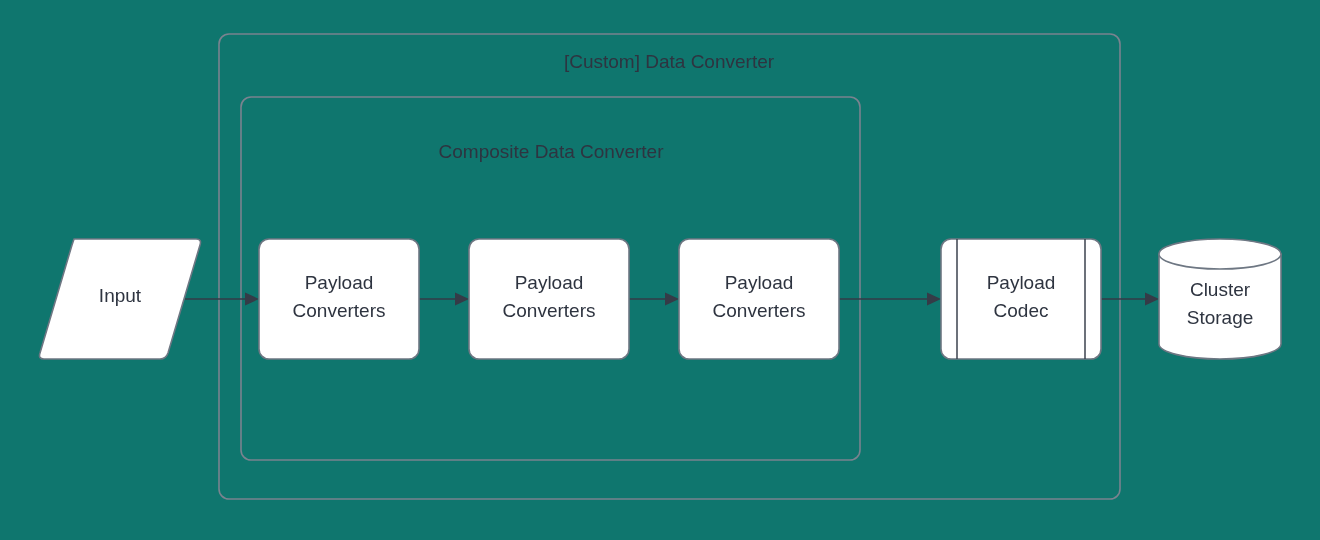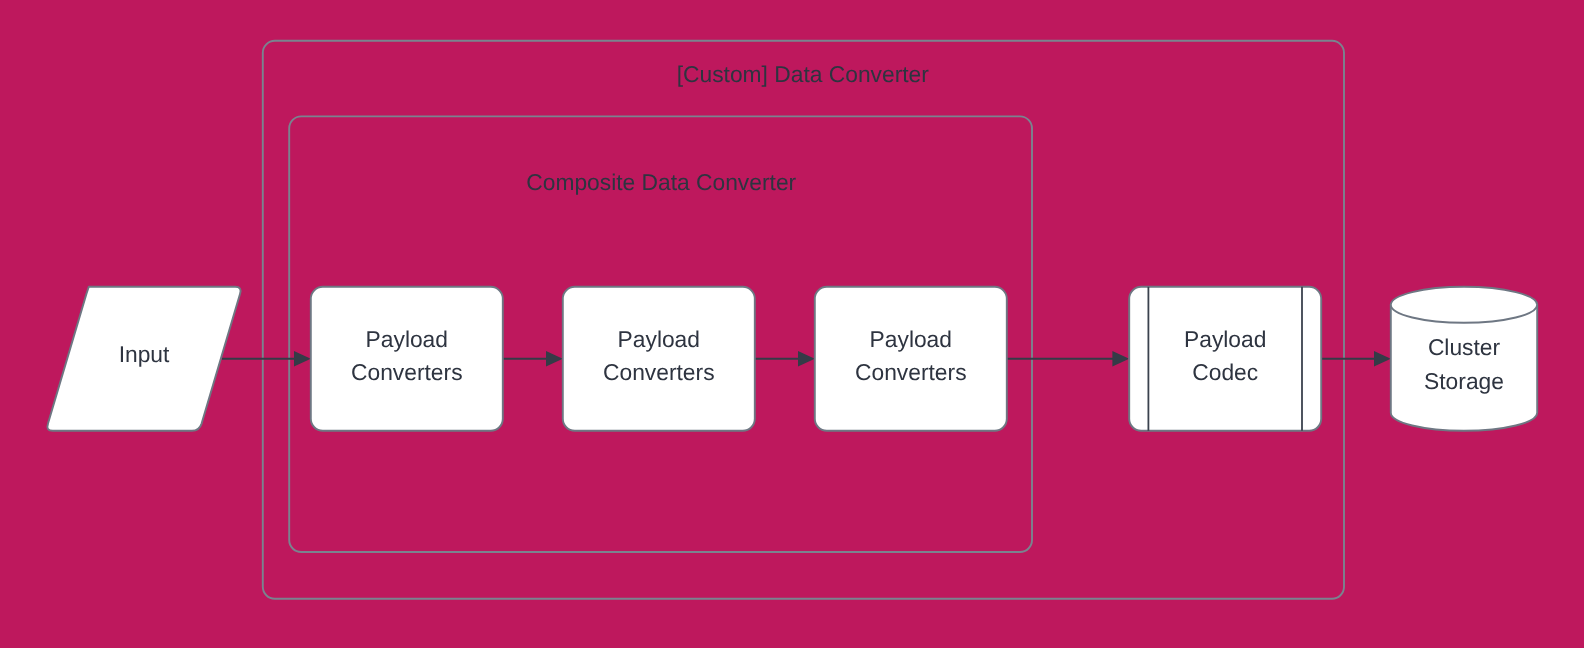--- a/index.html
+++ b/index.html
@@ -10,21 +10,21 @@
   body {
     width: 1320px;
     height: 540px;
     font-family: "Liberation Sans", sans-serif;
     overflow: hidden;
   }
   #diagram-root {
     position: relative;
     width: 1320px;
     height: 540px;
-    background: #be185d;
+    background: #0f766e;
   }
   svg.diagram-canvas {
     position: absolute;
     top: 0;
     left: 0;
     width: 1320px;
     height: 540px;
     display: block;
   }
   .shape-stroke {

